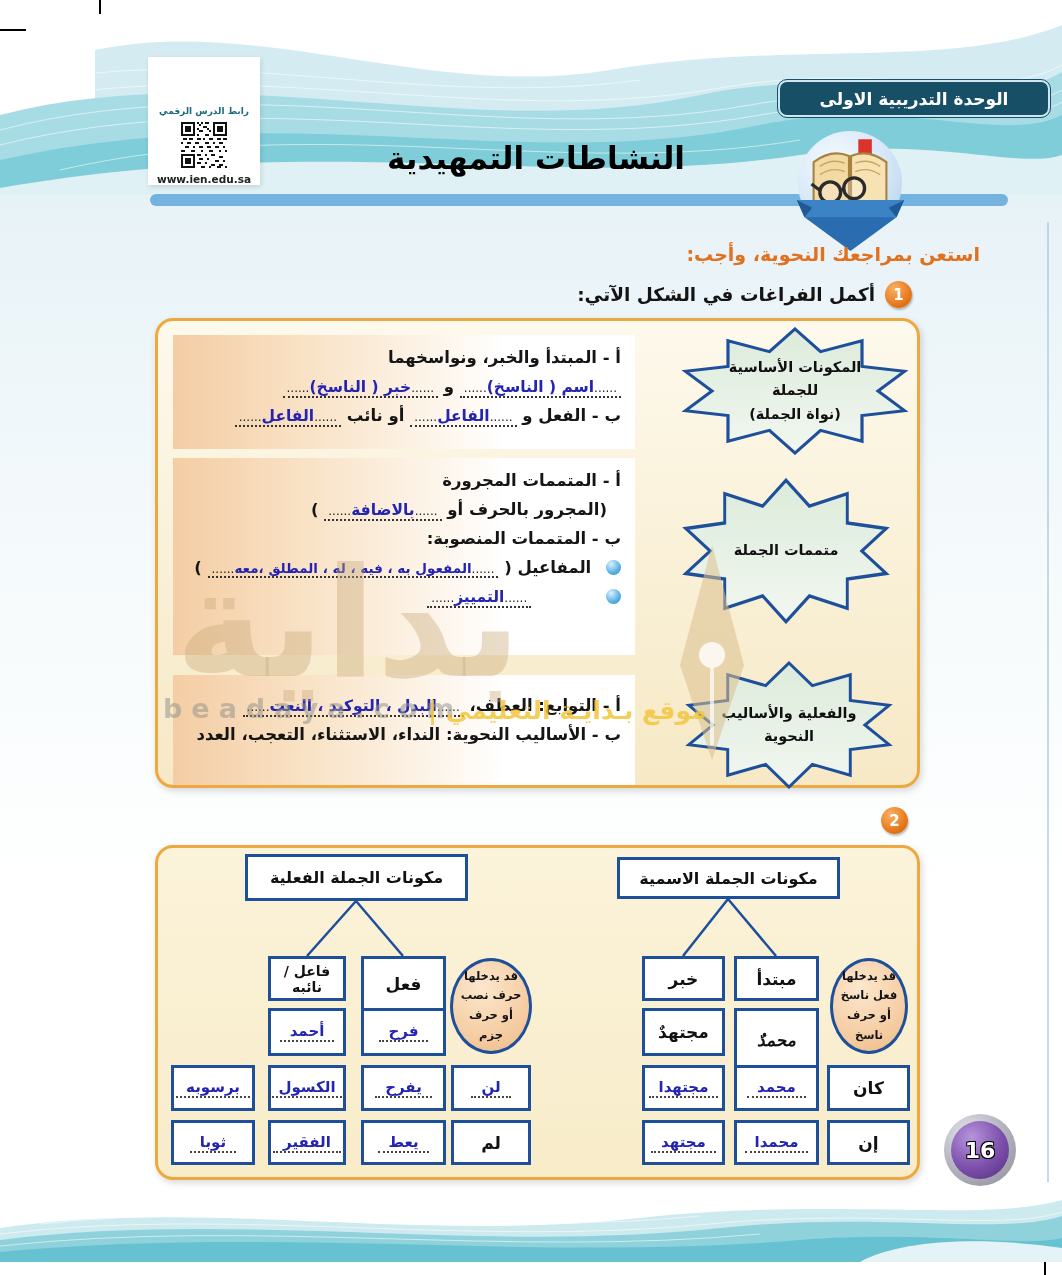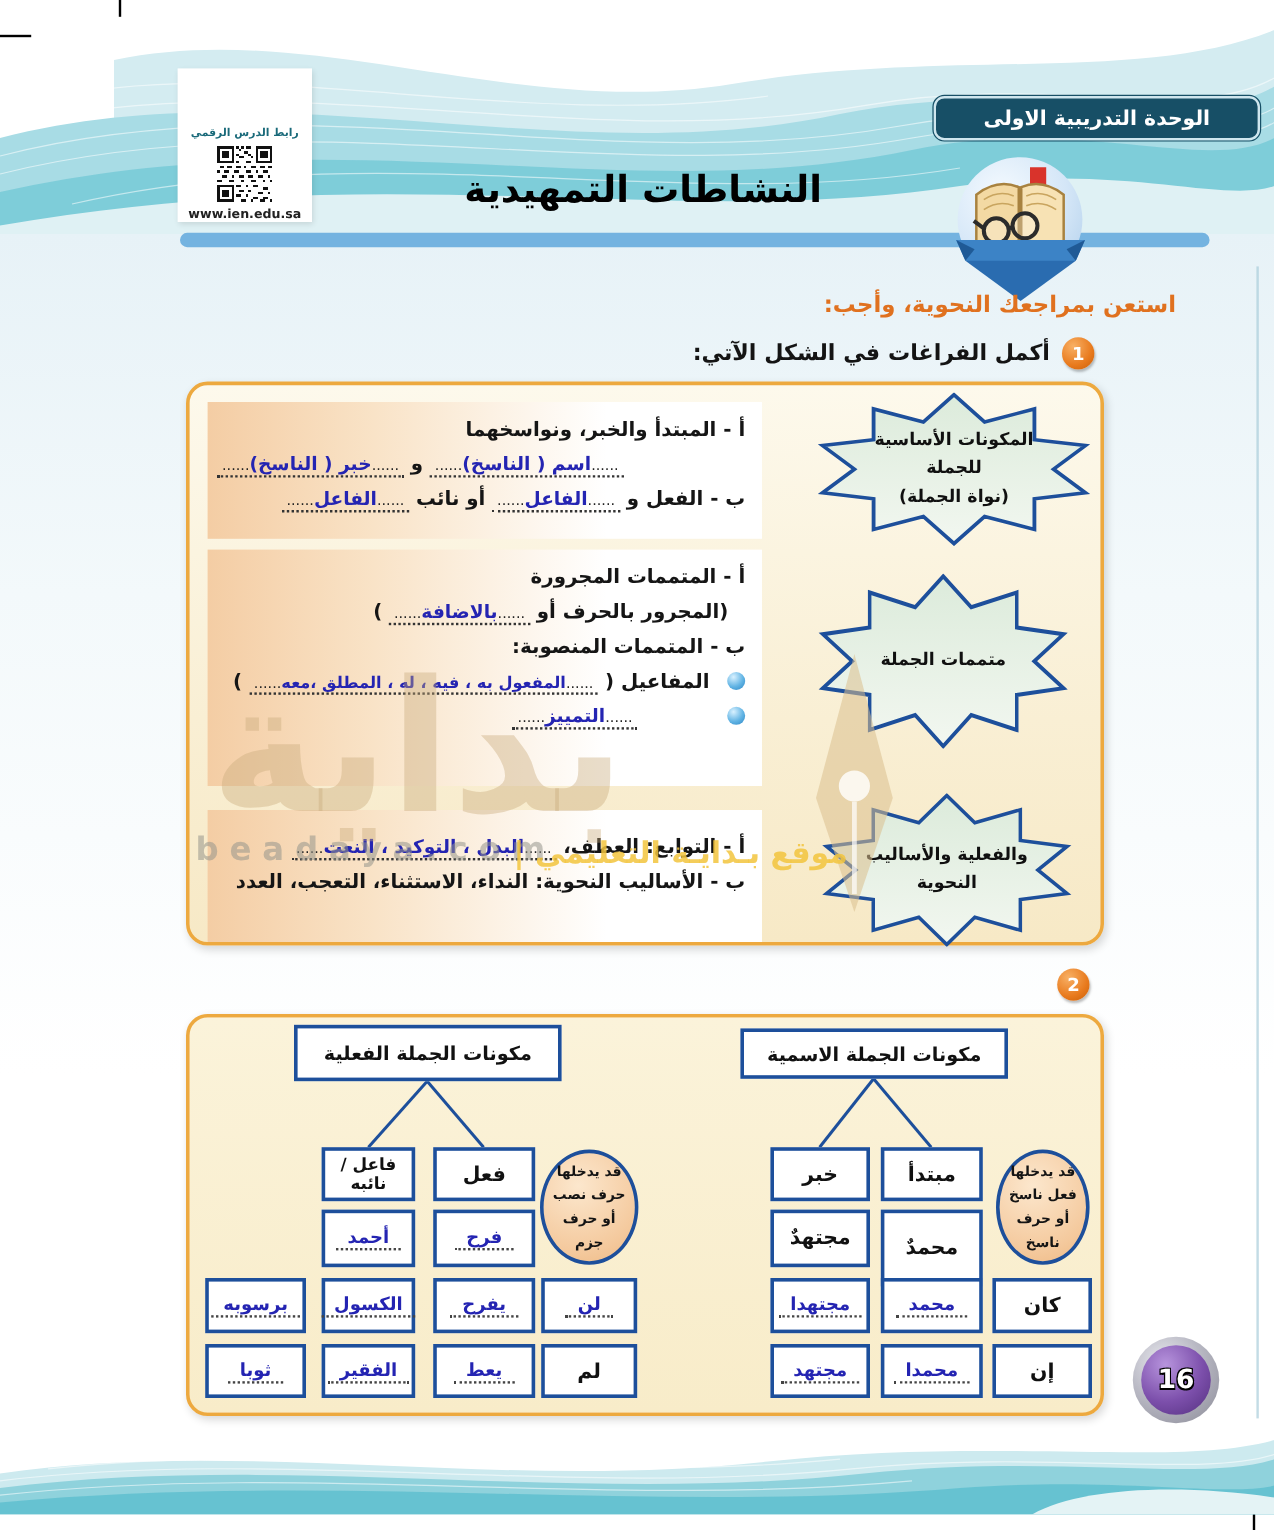--- a/index.html
+++ b/index.html
@@ -36,21 +36,21 @@
     background:radial-gradient(circle at 35% 28%, #f8b065 0%, #e87a1d 60%, #c85e08 100%);
     color:#fff; font-size:15px; display:flex; align-items:center; justify-content:center; box-shadow:1px 2px 2px rgba(0,0,0,.25); }
 
   
   .qbox { position:absolute; border:3px solid #eda93f; border-radius:18px;
     background:linear-gradient(180deg,#fdf9ec 0%,#f9efd4 60%,#f7e9c6 100%);
     box-shadow:2px 3px 7px rgba(0,0,0,.15); }
   .panel { position:absolute; background:linear-gradient(90deg,#f4cda4 0%,#f9e3c7 30%,#ffffff 72%);
     direction:rtl; padding:6px 14px 4px 8px; }
   .pline { font-size:16.5px; font-weight:bold; color:#151515; margin:5px 0; text-align:right; line-height:1.45; }
-  .pline.center { text-align:left; }
+  .pline.center { text-align:right; }
   .blank { color:#2424b2; font-weight:bold; font-size:15.5px; border-bottom:2.5px dotted #333; padding:0 4px; white-space:nowrap; }
   .blank::before, .blank::after { content:"......"; color:#222; font-size:12px; font-weight:normal; letter-spacing:1px; }
   .bullet { display:inline-block; width:15px; height:15px; border-radius:50%;
     background:radial-gradient(circle at 35% 28%, #d8f1ff 0%, #62b4e4 55%, #2a85c4 100%); margin-left:9px; vertical-align:-2px; }
 
   
   .star { position:absolute; }
   .star svg { position:absolute; inset:0; width:100%; height:100%; }
   .star .star-text { position:absolute; inset:0; display:flex; flex-direction:column; align-items:center; justify-content:center;
     font-size:14.5px; font-weight:bold; color:#101010; text-align:center; direction:rtl; line-height:1.6; padding:0 30px; }
@@ -260,39 +260,39 @@
           <line x1="570" y1="51" x2="618" y2="108"></line>
         <line x1="198" y1="53" x2="245" y2="108"></line>
           <line x1="198" y1="53" x2="149" y2="108"></line>
       </g>
     </svg>
 
     <div class="cell title-cell" style="left:459px;top:9px;width:223px;height:42px;">مكونات الجملة الاسمية</div>
     <div class="cell blackcell" style="left:576px;top:108px;width:85px;height:45px;">مبتدأ</div>
     <div class="cell blackcell" style="left:484px;top:108px;width:83px;height:45px;">خبر</div>
     <div class="note-circle" style="left:672px;top:110px;width:78px;height:96px;">قد يدخلها فعل ناسخ أو حرف ناسخ</div>
-    <div class="cell blackcell" style="left:576px;top:160px;width:85px;height:64px;">محمدٌ</div>
+    <div class="cell blackcell" style="left:576px;top:160px;width:85px;height:64px;font-style:italic;">محمدٌ</div>
     <div class="cell blackcell" style="left:484px;top:160px;width:83px;height:48px;">مجتهدٌ</div>
     <div class="cell" style="left:576px;top:217px;width:85px;height:46px;">
         <span class="ansv">محمد</span>
       </div>
     <div class="cell" style="left:484px;top:217px;width:83px;height:46px;">
         <span class="ansv">مجتهدا</span>
       </div>
     <div class="cell blackcell" style="left:669px;top:217px;width:83px;height:46px;">كان</div>
     <div class="cell" style="left:576px;top:272px;width:85px;height:45px;">
         <span class="ansv">محمدا</span>
       </div>
     <div class="cell" style="left:484px;top:272px;width:83px;height:45px;">
         <span class="ansv">مجتهد</span>
       </div>
     <div class="cell blackcell" style="left:669px;top:272px;width:83px;height:45px;">إن</div>
 
     <div class="cell title-cell" style="left:87px;top:6px;width:223px;height:47px;">مكونات الجملة الفعلية</div>
-    <div class="cell blackcell" style="left:203px;top:108px;width:85px;height:45px;">فعل</div>
+    <div class="cell blackcell" style="left:203px;top:108px;width:85px;height:56px;">فعل</div>
     <div class="cell blackcell" style="left:110px;top:108px;width:78px;height:45px;font-size:14px;">فاعل / نائبه</div>
     <div class="note-circle" style="left:292px;top:110px;width:82px;height:96px;">قد يدخلها حرف نصب أو حرف جزم</div>
     <div class="cell" style="left:203px;top:160px;width:85px;height:48px;">
         <span class="ansv">فرح</span>
       </div>
     <div class="cell" style="left:110px;top:160px;width:78px;height:48px;">
         <span class="ansv">أحمد</span>
       </div>
     <div class="cell" style="left:293px;top:217px;width:80px;height:46px;">
         <span class="ansv">لن</span>

